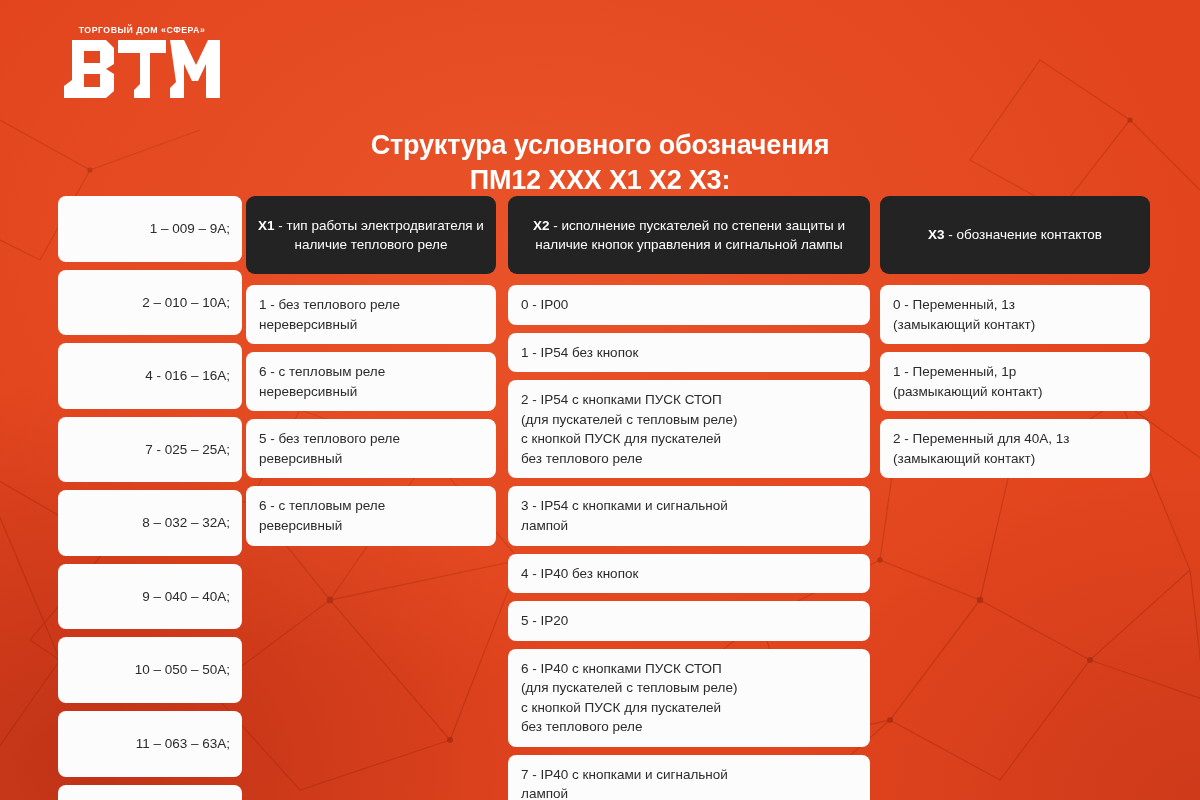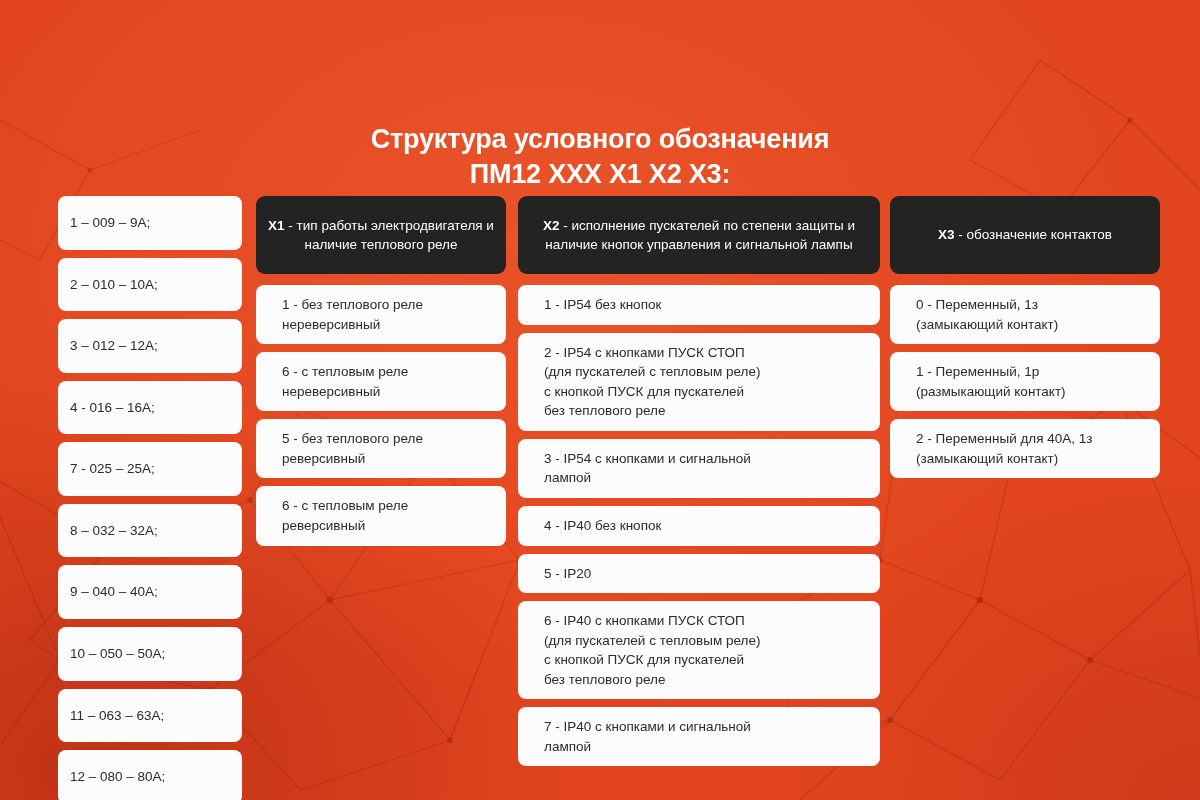--- a/index.html
+++ b/index.html
@@ -65,21 +65,21 @@
     margin-bottom: 3px;
   }
   .logo-mark {
     display: block;
   }
 
   
   .title {
     position: absolute;
     left: 250px;
-    top: 122px;
+    top: 128px;
     width: 700px;
     text-align: center;
     color: #FFFFFF;
     font-size: 27px;
     font-weight: 700;
     line-height: 1.28;
     letter-spacing: -0.2px;
   }
   .title .line { display: block; }
 
@@ -87,21 +87,21 @@
   .columns {
     position: absolute;
     left: 0;
     top: 196px;
     width: 1200px;
     display: flex;
     align-items: flex-start;
   }
   .col { display: flex; flex-direction: column; }
   .col-1 { margin-left: 58px; width: 184px; }
-  .col-2 { margin-left: 14px;  width: 250px; }
+  .col-2 { margin-left: 4px;  width: 250px; }
   .col-3 { margin-left: 12px;  width: 362px; }
   .col-4 { margin-left: 10px;  width: 270px; }
 
   .col-header {
     background: #232323;
     color: #FFFFFF;
     border-radius: 9px;
     text-align: center;
     font-size: 13.5px;
     line-height: 1.42;
@@ -117,24 +117,24 @@
   .card {
     background: #FCFCFC;
     color: #2B2B2B;
     border-radius: 8px;
     font-size: 13.5px;
     line-height: 1.45;
     padding: 8px 12px;
     margin-bottom: 8px;
     white-space: pre-line;
   }
-  .col-1 .card { padding: 17px 12px; }
+  .col-1 .card { padding: 23px 12px; text-align: right; }
   .col-2 .card,
   .col-3 .card,
-  .col-4 .card { padding: 10px 26px; }
+  .col-4 .card { padding: 10px 13px; }
 </style>
 </head>
 <body>
 
 <svg id="bg-network" viewBox="0 0 1200 800" preserveAspectRatio="none">
   <g stroke="#B8330F" stroke-width="1.3" fill="none" opacity="0.62">
     <path d="M-20 470 L110 545 L250 500 L330 600 L210 690 L60 660 Z"></path>
     <path d="M110 545 L30 640 L60 660"></path>
     <path d="M250 500 L300 410 L430 455 L330 600"></path>
     <path d="M430 455 L520 560 L330 600"></path>
@@ -171,32 +171,46 @@
     <circle cx="1120" cy="400" r="2.8"></circle>
     <circle cx="760" cy="620" r="2.6"></circle>
     <circle cx="1130" cy="120" r="2.6"></circle>
     <circle cx="90" cy="170" r="2.6"></circle>
   </g>
 </svg>
 <div id="bg-vignette"></div>
 
 <div class="page">
 
+  <div class="logo">
+    <div class="logo-tagline">ТОРГОВЫЙ ДОМ «СФЕРА»</div>
+    <svg class="logo-mark" width="160" height="62" viewBox="0 0 160 62" aria-label="ВТМ">
+      <g fill="#FFFFFF">
+
+        <path d="M2 2 L44 2 L52 10 L52 26 L44 31 L52 36 L52 53 L44 60 L2 60 L2 48 L10 42 L10 2 Z
+                 M22 13 L22 25 L38 25 L38 13 Z
+                 M22 36 L22 49 L38 49 L38 36 Z" fill-rule="evenodd"></path>
+
+        <path d="M56 2 L104 2 L104 15 L88 15 L88 60 L72 60 L72 52 L78 46 L78 15 L56 15 Z"></path>
+
+        <path d="M108 2 L122 2 L134 27 L146 2 L158 2 L158 60 L144 60 L144 26 L136 43 L130 43 L122 26 L122 60 L108 60 L108 50 L114 44 Z"></path>
+      </g>
+    </svg>
+  </div>
 
   <h1 class="title">
     <span class="line">Структура условного обозначения</span>
     <span class="line">ПМ12 XXX X1 X2 X3:</span>
   </h1>
 
   <div class="columns">
 
     <div class="col col-1">
       <div class="card">1 – 009 – 9A;</div>
       <div class="card">2 – 010 – 10A;</div>
-      <div class="card">3 – 012 – 12A;</div>
       <div class="card">4 - 016 – 16A;</div>
       <div class="card">7 - 025 – 25A;</div>
       <div class="card">8 – 032 – 32A;</div>
       <div class="card">9 – 040 – 40A;</div>
       <div class="card">10 – 050 – 50A;</div>
       <div class="card">11 – 063 – 63A;</div>
       <div class="card">12 – 080 – 80A;</div>
       <div class="card">13 – 100 – 100A;</div>
       <div class="card">14 – 125 – 125A;</div>
 
@@ -221,20 +235,21 @@
     </div>
 
     <div class="col col-3">
       <div class="col-header">
         <span>
           <span class="code">X2</span><span> - исполнение пускателей по
 степени защиты и наличие кнопок
 управления и сигнальной лампы</span>
         </span>
       </div>
+      <div class="card">0 - IP00</div>
       <div class="card">1 - IP54 без кнопок</div>
       <div class="card">2 - IP54 с кнопками ПУСК СТОП
 (для пускателей с тепловым реле)
 с кнопкой ПУСК для пускателей
 без теплового реле</div>
       <div class="card">3 - IP54 с кнопками и сигнальной
 лампой</div>
       <div class="card">4 - IP40 без кнопок</div>
       <div class="card">5 - IP20</div>
       <div class="card">6 - IP40 с кнопками ПУСК СТОП

